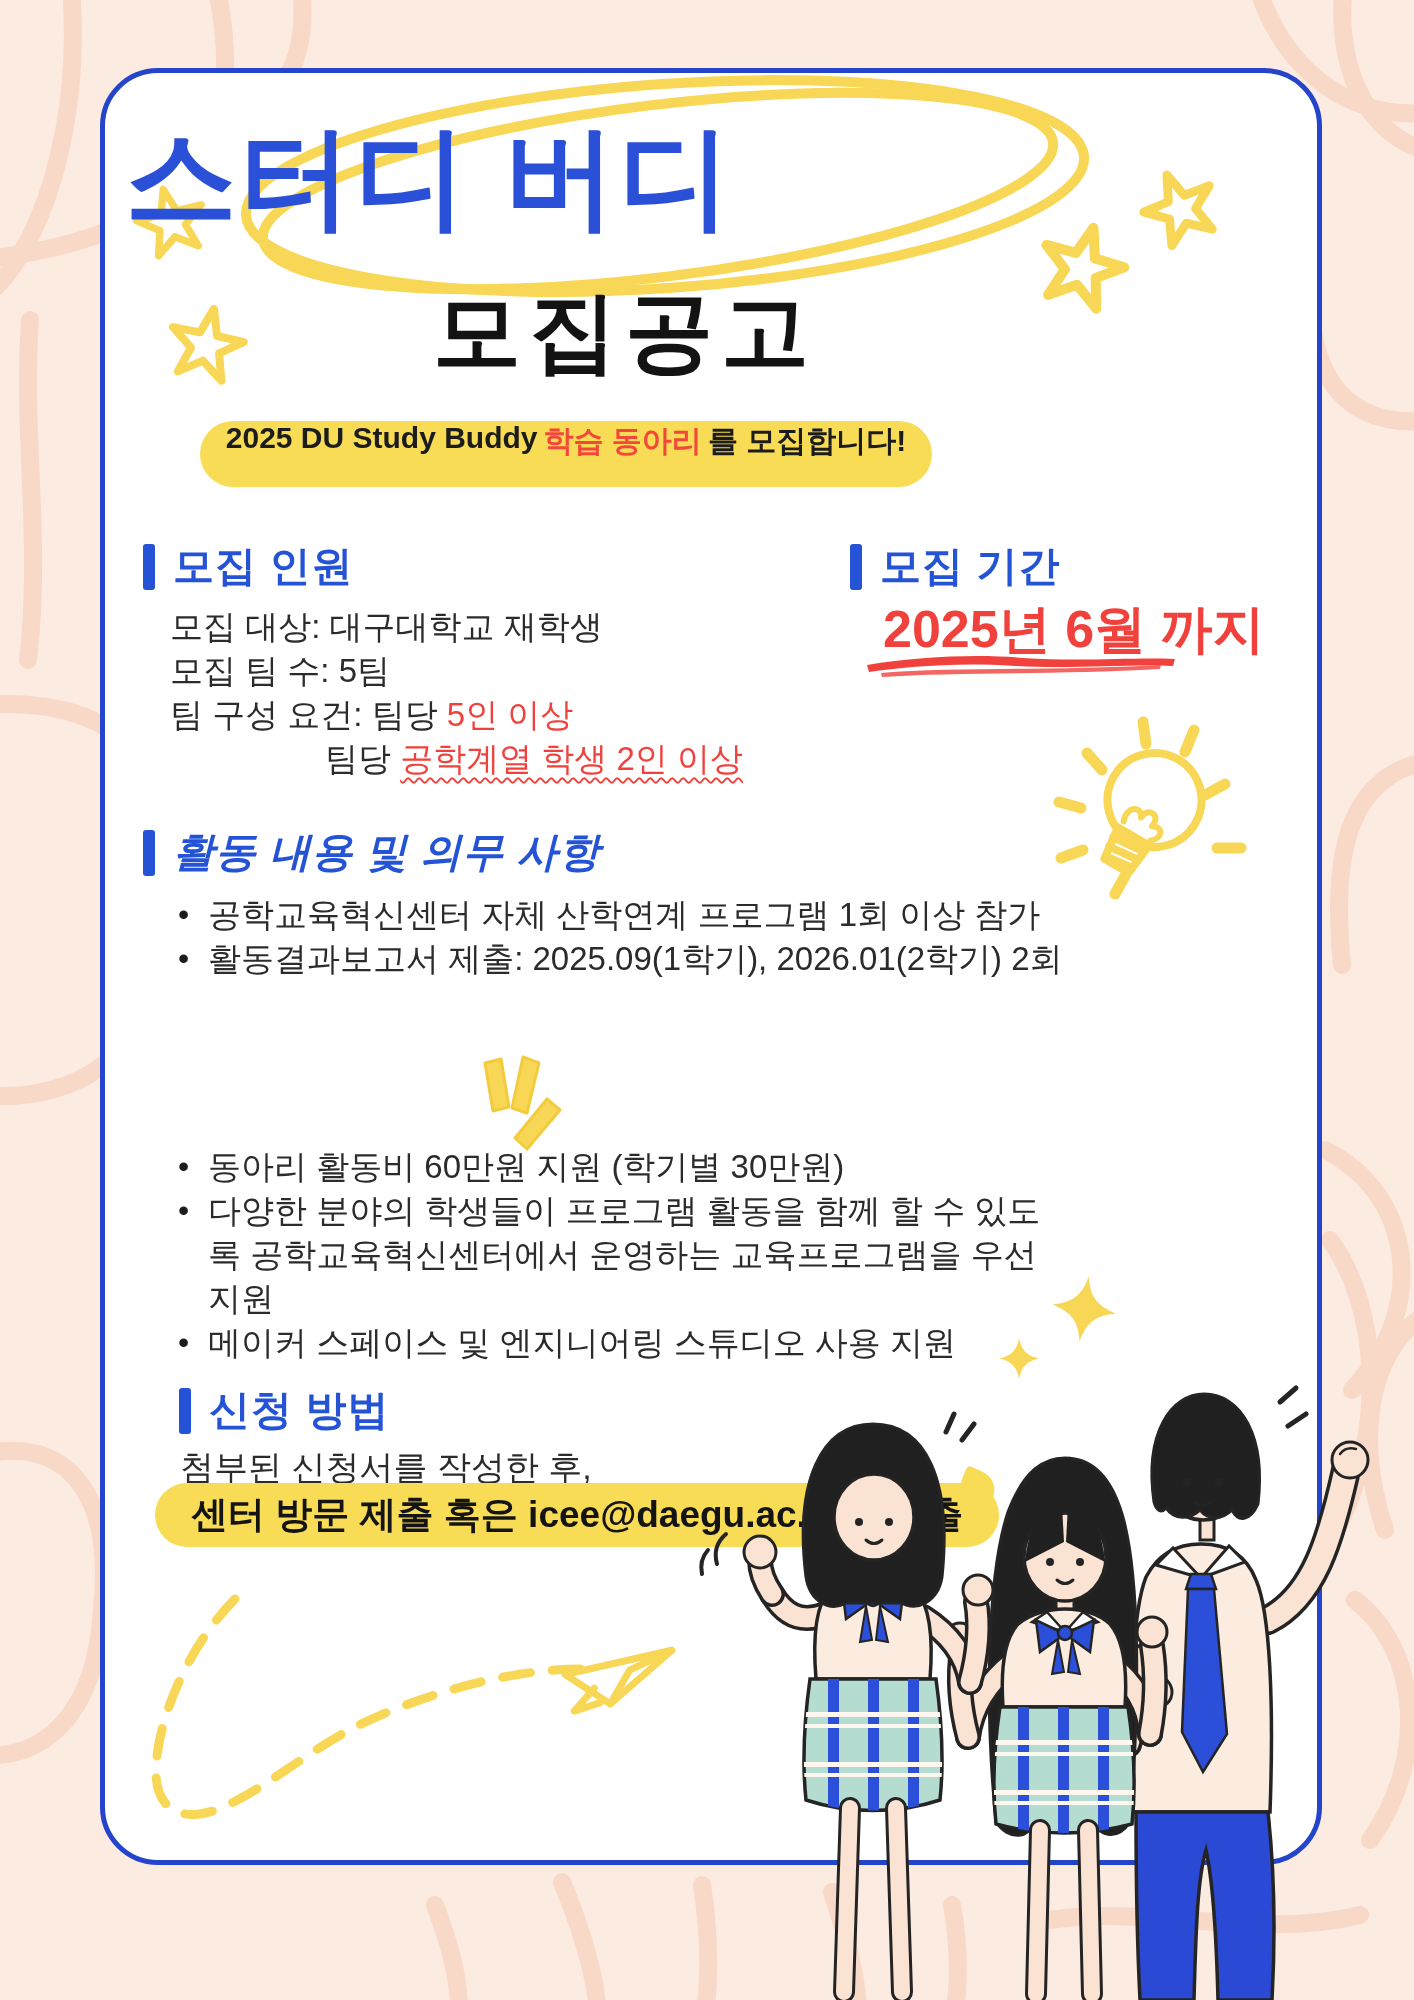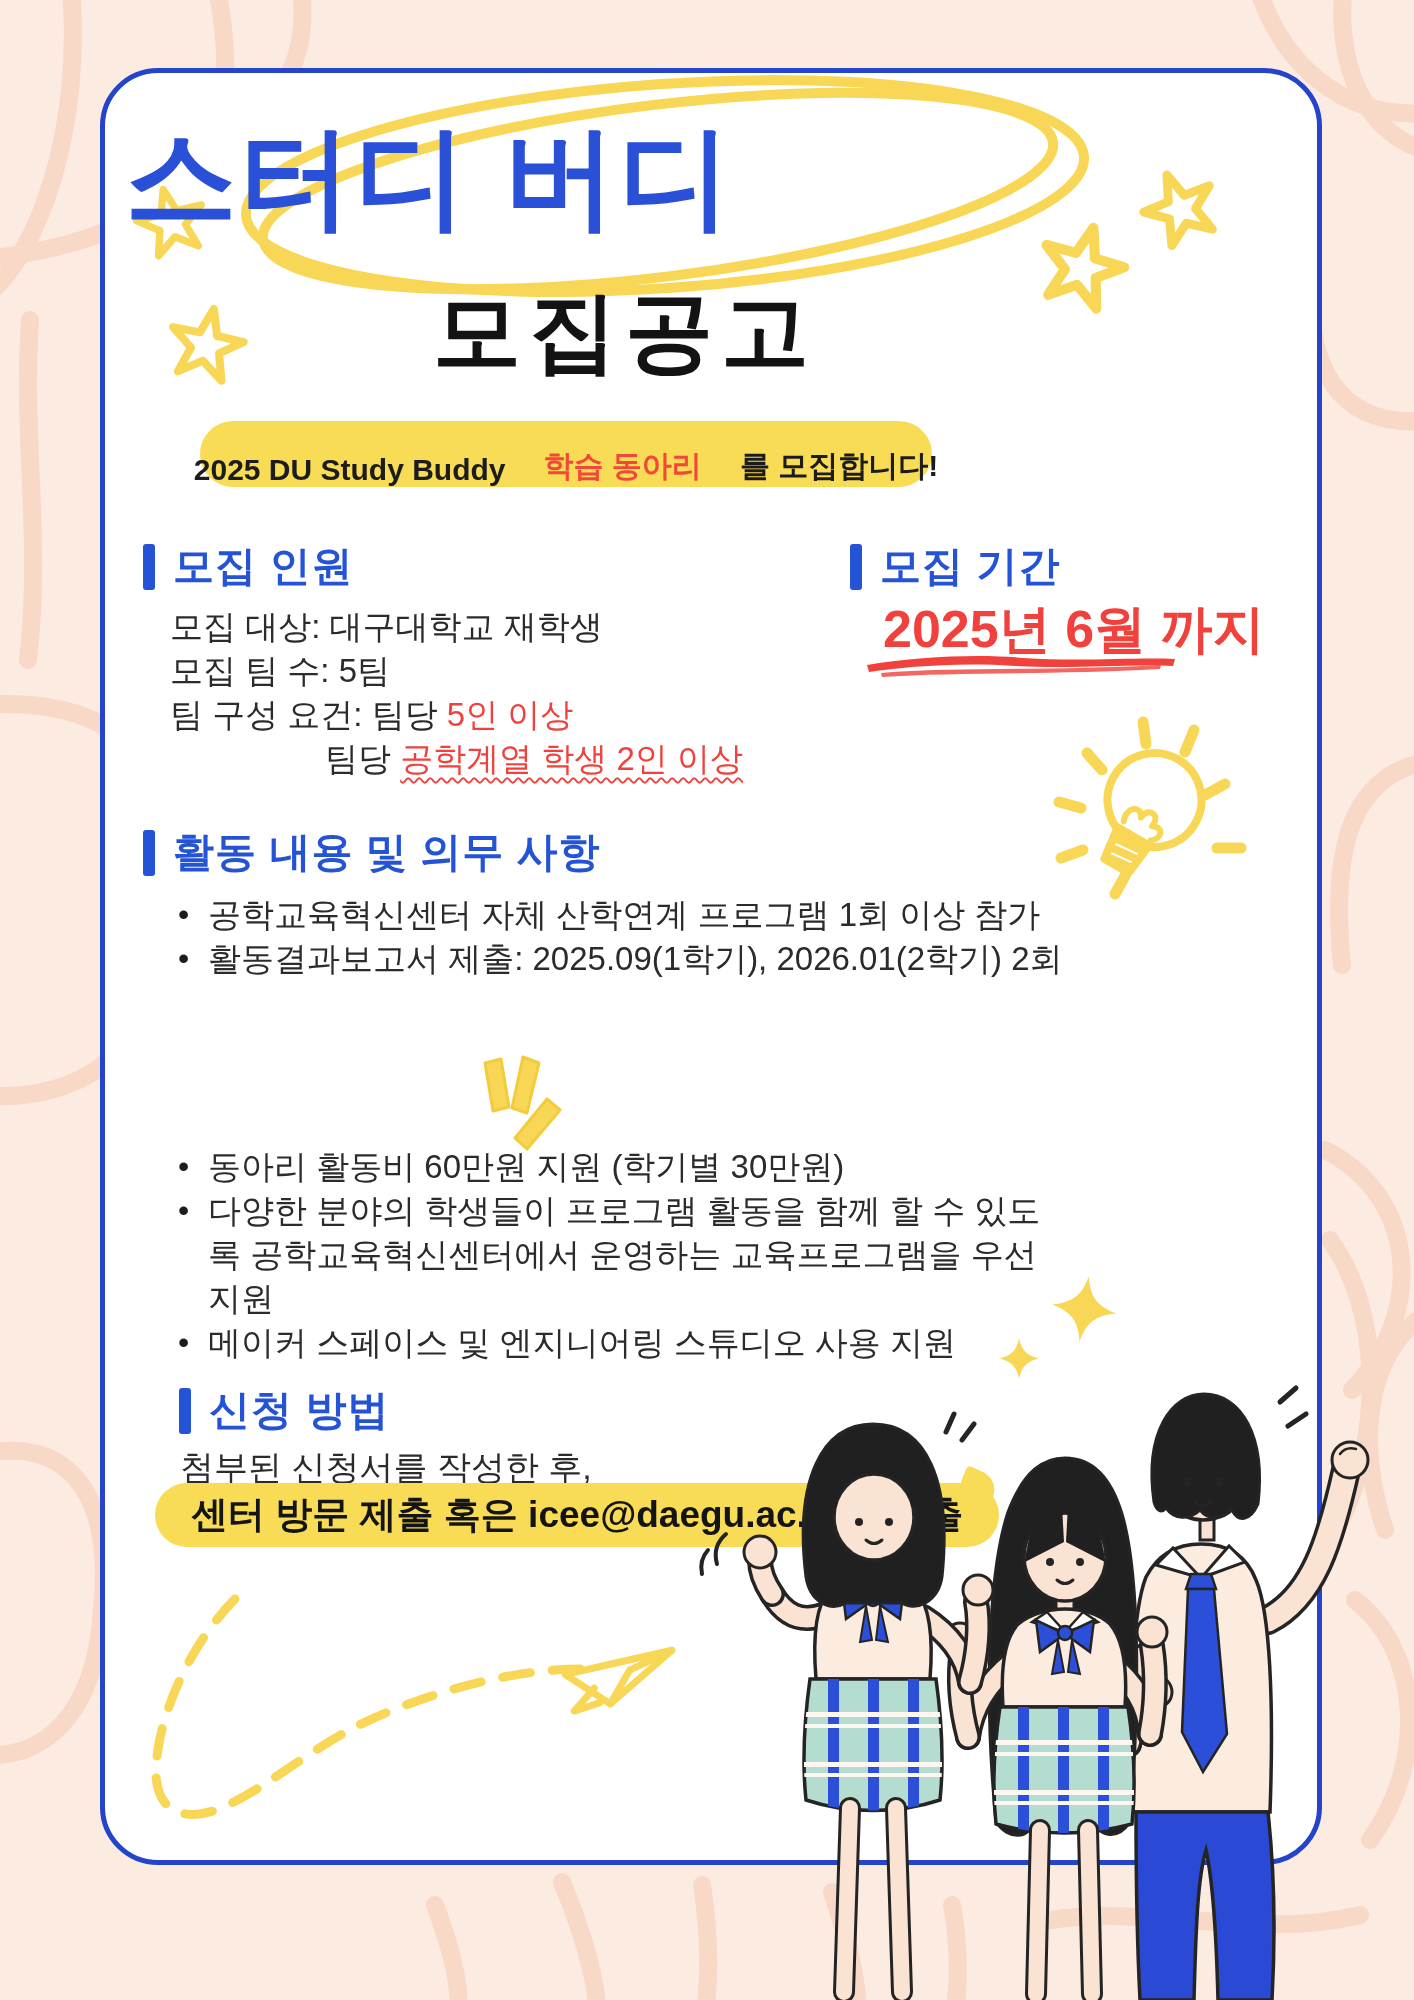--- a/index.html
+++ b/index.html
@@ -19,22 +19,22 @@
   .title{
     left:20px;top:30px;width:1000px;
     font-size:112px;font-weight:800;letter-spacing:3px;color:#2b50d8;z-index:2;
   }
   .subtitle{
     left:20px;top:200px;width:1000px;text-align:center;
     font-size:88px;font-weight:800;letter-spacing:8px;color:#131313;z-index:2;
   }
   .banner{
     left:95px;top:348px;width:732px;height:66px;background:#f8dc55;
-    border-radius:34px;display:flex;align-items:flex-end;justify-content:center;
-    font-size:30px;font-weight:700;color:#1c1c1c;white-space:nowrap;z-index:2;gap:32px;
+    border-radius:34px;display:flex;align-items:flex-start;justify-content:center;
+    font-size:30px;font-weight:700;color:#1c1c1c;white-space:nowrap;z-index:2;
   }
   .banner .red{color:#f4473b;margin:0 6px;}
   .sec{display:flex;align-items:center;z-index:2;}
   .sec .bar{width:12px;height:46px;background:#2553d6;border-radius:3px;margin-right:18px;}
   .sec .h{font-size:41px;font-weight:800;color:#2553d6;letter-spacing:1px;}
   .body-text{font-size:33px;line-height:44px;color:#2b2b2b;z-index:2;}
   .red-t{color:#f0413c;}
   .red-wavy{
     color:#f0413c;text-decoration:underline;text-decoration-style:wavy;
     text-decoration-color:#f0413c;text-decoration-thickness:2px;text-underline-offset:7px;
@@ -133,21 +133,21 @@
     <div class="abs sec" style="left:745px;top:466px;">
       <span class="bar"></span>
       <span class="h">모집 기간</span>
     </div>
     <div class="abs period-value">2025년 6월 까지</div>
     <svg class="abs z2" style="left:756px;top:578px;" width="322" height="28" viewBox="0 0 322 28">
       <path fill="#f0413c" d="M6,14 C60,5 120,3 162,7 C222,11 272,6 314,8 L312,15 C266,13 214,18 154,15 C94,11 44,16 8,21 Z"></path>
       <path fill="#f0413c" opacity="0.8" d="M20,22 C90,16 180,20 300,14 L299,18 C190,24 90,21 21,26 Z"></path>
     </svg>
 
-    <div class="abs sec" style="left:38px;top:752px;">
+    <div class="abs sec" style="left:38px;top:752px;font-style:italic;">
       <span class="bar"></span>
       <span class="h">활동 내용 및 의무 사항</span>
     </div>
     <ul class="abs blist" style="left:65px;top:820px;width:1060px;">
       <li>공학교육혁신센터 자체 산학연계 프로그램 1회 이상 참가</li>
       <li>활동결과보고서 제출: 2025.09(1학기), 2026.01(2학기) 2회</li>
     </ul>
 
     <svg class="abs z2" style="left:912px;top:625px;" width="235" height="235" viewBox="0 0 235 235">
       <g stroke="#f8d756" fill="none" stroke-linecap="round">

